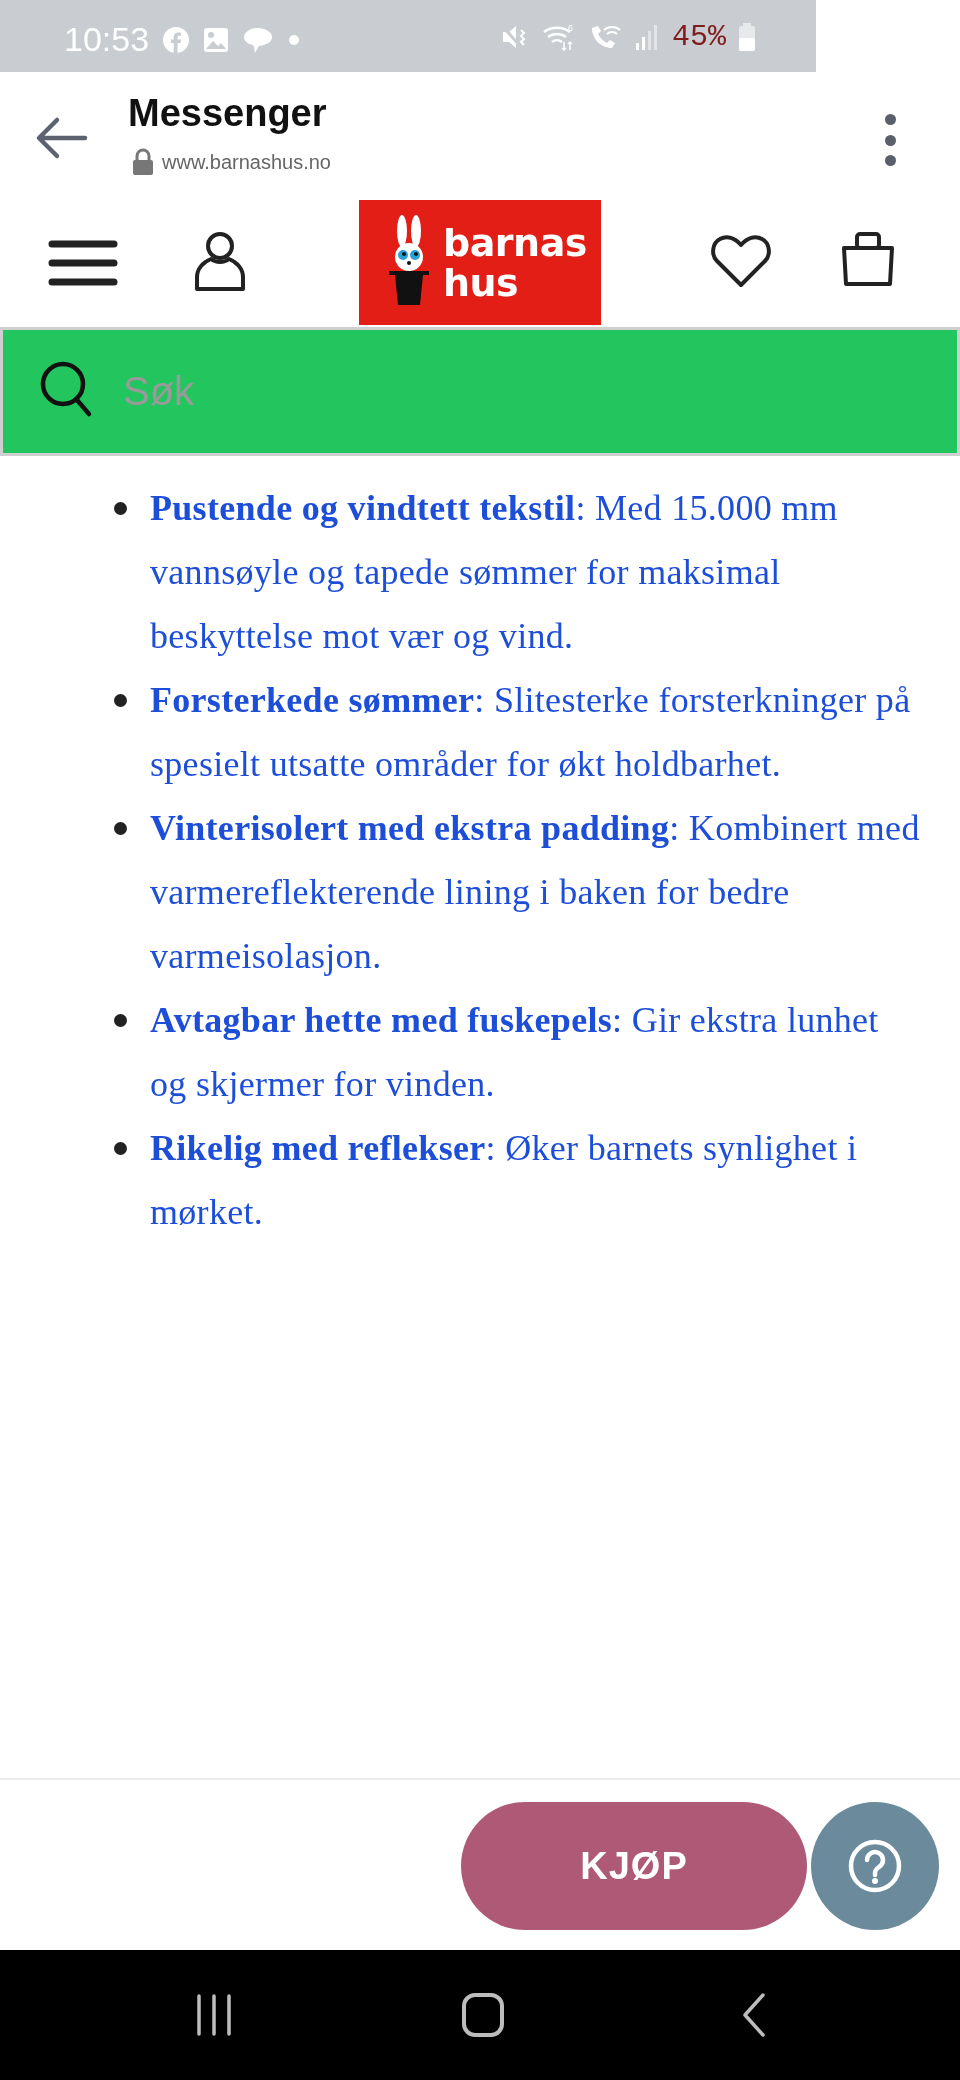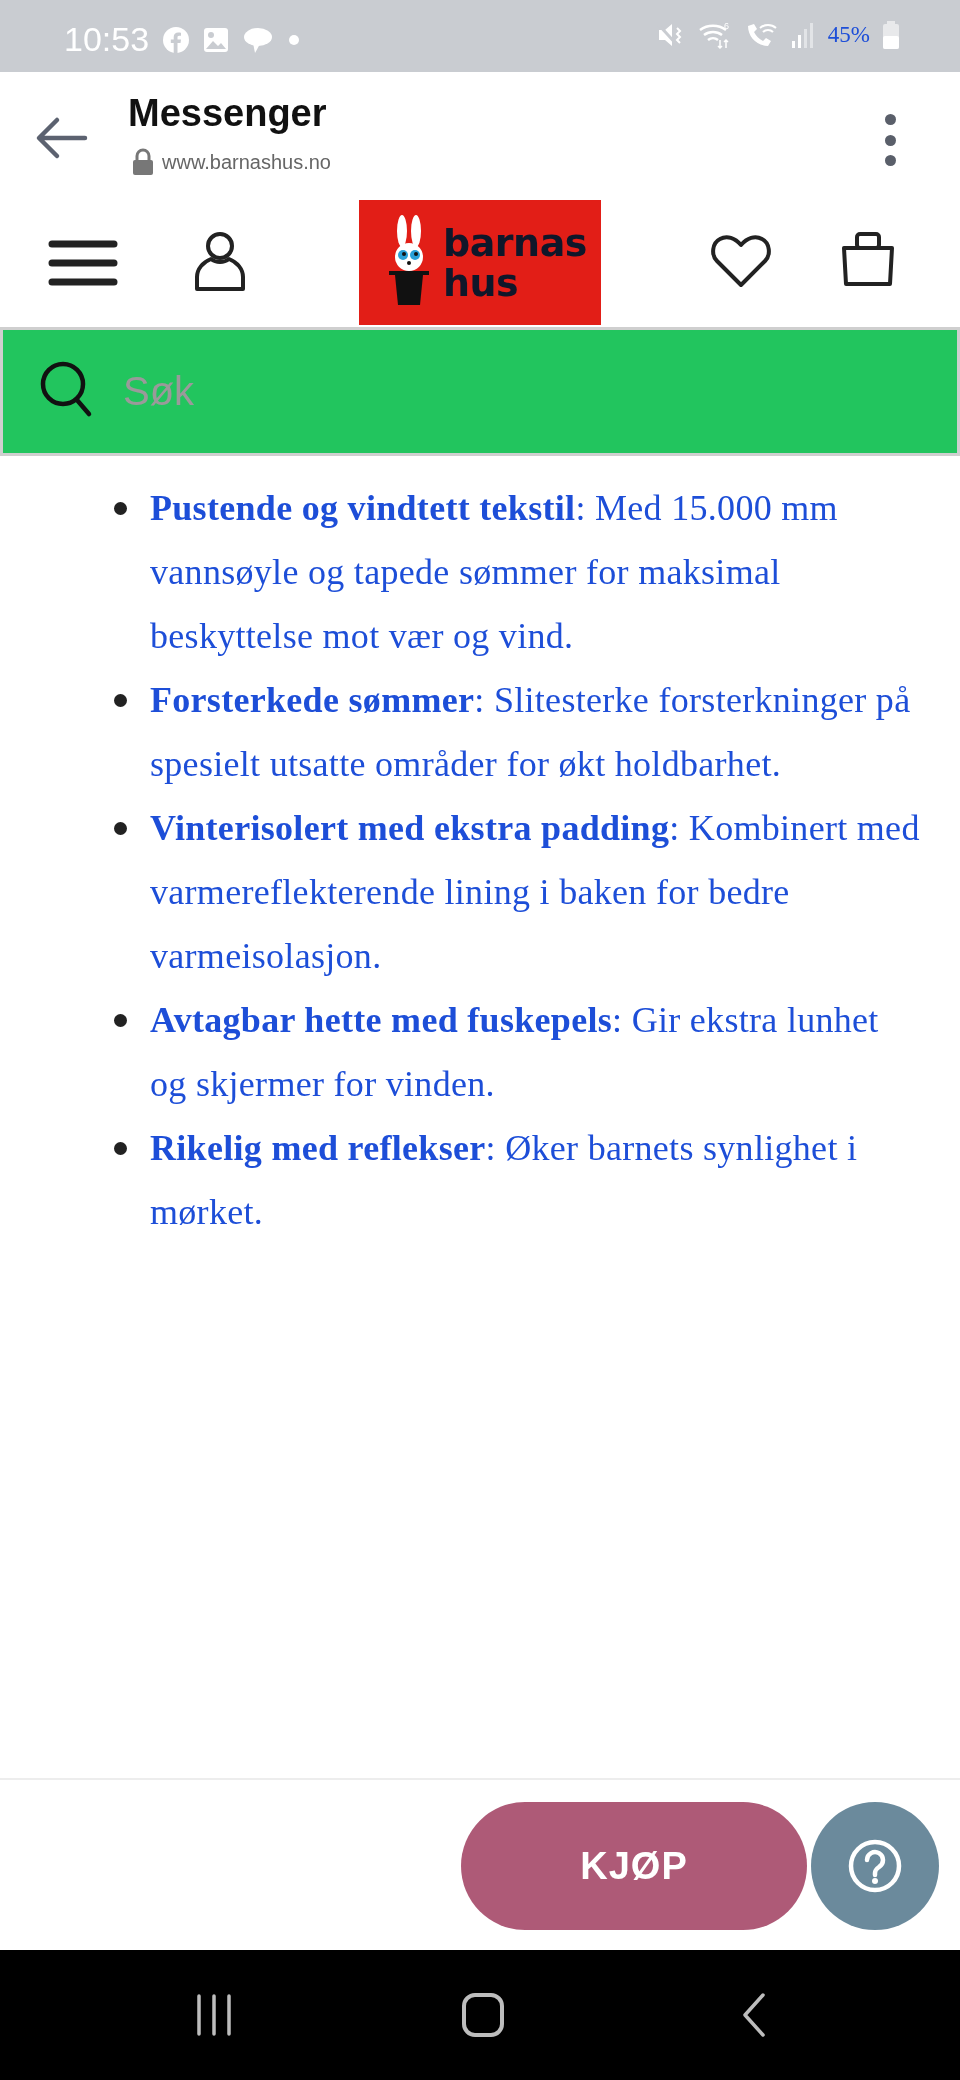--- a/index.html
+++ b/index.html
@@ -1,41 +1,41 @@
 <!DOCTYPE html>
 <html><head>
   <meta charset="utf-8">
   <style>
     * { box-sizing: border-box; margin: 0; padding: 0; }
     html, body { width: 960px; height: 2080px; overflow: hidden; background: #ffffff; }
     body { font-family: "DejaVu Sans", "Liberation Sans", sans-serif; color: #222; position: relative; }
 
     
-    .status-bar { position: absolute; top: 0; left: 0; width: 960px; height: 72px; background: #c9ccd1; color: #ffffff; }
+    .status-bar { position: absolute; top: 0; left: 0; width: 816px; height: 72px; background: #c9ccd1; color: #ffffff; }
     .status-left { position: absolute; left: 64px; top: 20px; display: flex; align-items: center; gap: 14px; }
     .status-time { font-family: "Liberation Sans", sans-serif; font-size: 34px; color: #fff; letter-spacing: 0px; }
     .status-right { position: absolute; right: 60px; top: 20px; display: flex; align-items: center; gap: 12px; }
-    .status-battery-text { font-family: Liberation Serif, serif; font-size: 23px; color: #1d4ed8; }
+    .status-battery-text { font-family: Liberation Mono, monospace; font-size: 30px; color: #7f1d1d; }
     .sb-icon { display: inline-flex; align-items: center; justify-content: center; }
 
     
     .browser-bar { position: absolute; top: 72px; left: 0; width: 960px; height: 160px; background: #fff; border-bottom: 2px solid #e6e6e6; }
     .back-btn { position: absolute; left: 30px; top: 34px; width: 64px; height: 64px; display: flex; align-items: center; justify-content: center; }
     .browser-title { position: absolute; left: 128px; top: 20px; font-family: "Liberation Sans", sans-serif; font-weight: bold; font-size: 38px; color: #111; }
     .browser-url-row { position: absolute; left: 132px; top: 76px; display: flex; align-items: center; gap: 8px; }
     .browser-url { font-family: "Liberation Sans", sans-serif; font-size: 20px; color: #666; }
     .kebab-btn { position: absolute; right: 50px; top: 36px; width: 40px; height: 64px; display: flex; flex-direction: column; align-items: center; justify-content: space-between; padding: 6px 0; }
     .kebab-dot { width: 11px; height: 11px; border-radius: 50%; background: #5a5f6a; }
 
     
     .site-header { position: absolute; top: 200px; left: 0; width: 960px; height: 126px; background: #fff; }
     .hdr-icon { position: absolute; display: flex; align-items: center; justify-content: center; }
     .logo { position: absolute; left: 359px; top: 0px; width: 242px; height: 125px; background: #e21e17; display: flex; align-items: center; }
     .logo-mark { margin-left: 28px; }
-    .logo-text { margin-left: 12px; color: #0f172a; font-family: "DejaVu Sans", sans-serif; font-weight: bold; font-size: 38px; line-height: 40px; letter-spacing: -0.5px; }
+    .logo-text { margin-left: 12px; color: #ffffff; font-family: "DejaVu Sans", sans-serif; font-weight: bold; font-size: 38px; line-height: 40px; letter-spacing: -0.5px; }
 
     
     .search-bar { position: absolute; top: 327px; left: 0; width: 960px; height: 129px; background: #22c55e; border: 3px solid #cfcfcf; display: flex; align-items: center; }
     .search-icon { margin-left: 36px; }
     .search-input { margin-left: 28px; border: none; outline: none; background: transparent; font-family: "Liberation Sans", sans-serif; font-size: 40px; color: #222; width: 760px; }
     .search-input::placeholder { color: #9a9a9a; }
 
     
     .content { position: absolute; top: 456px; left: 0; width: 960px; height: 1322px; overflow: hidden; }
     .feature-list { list-style: none; position: absolute; left: 150px; top: 20px; width: 770px; }

